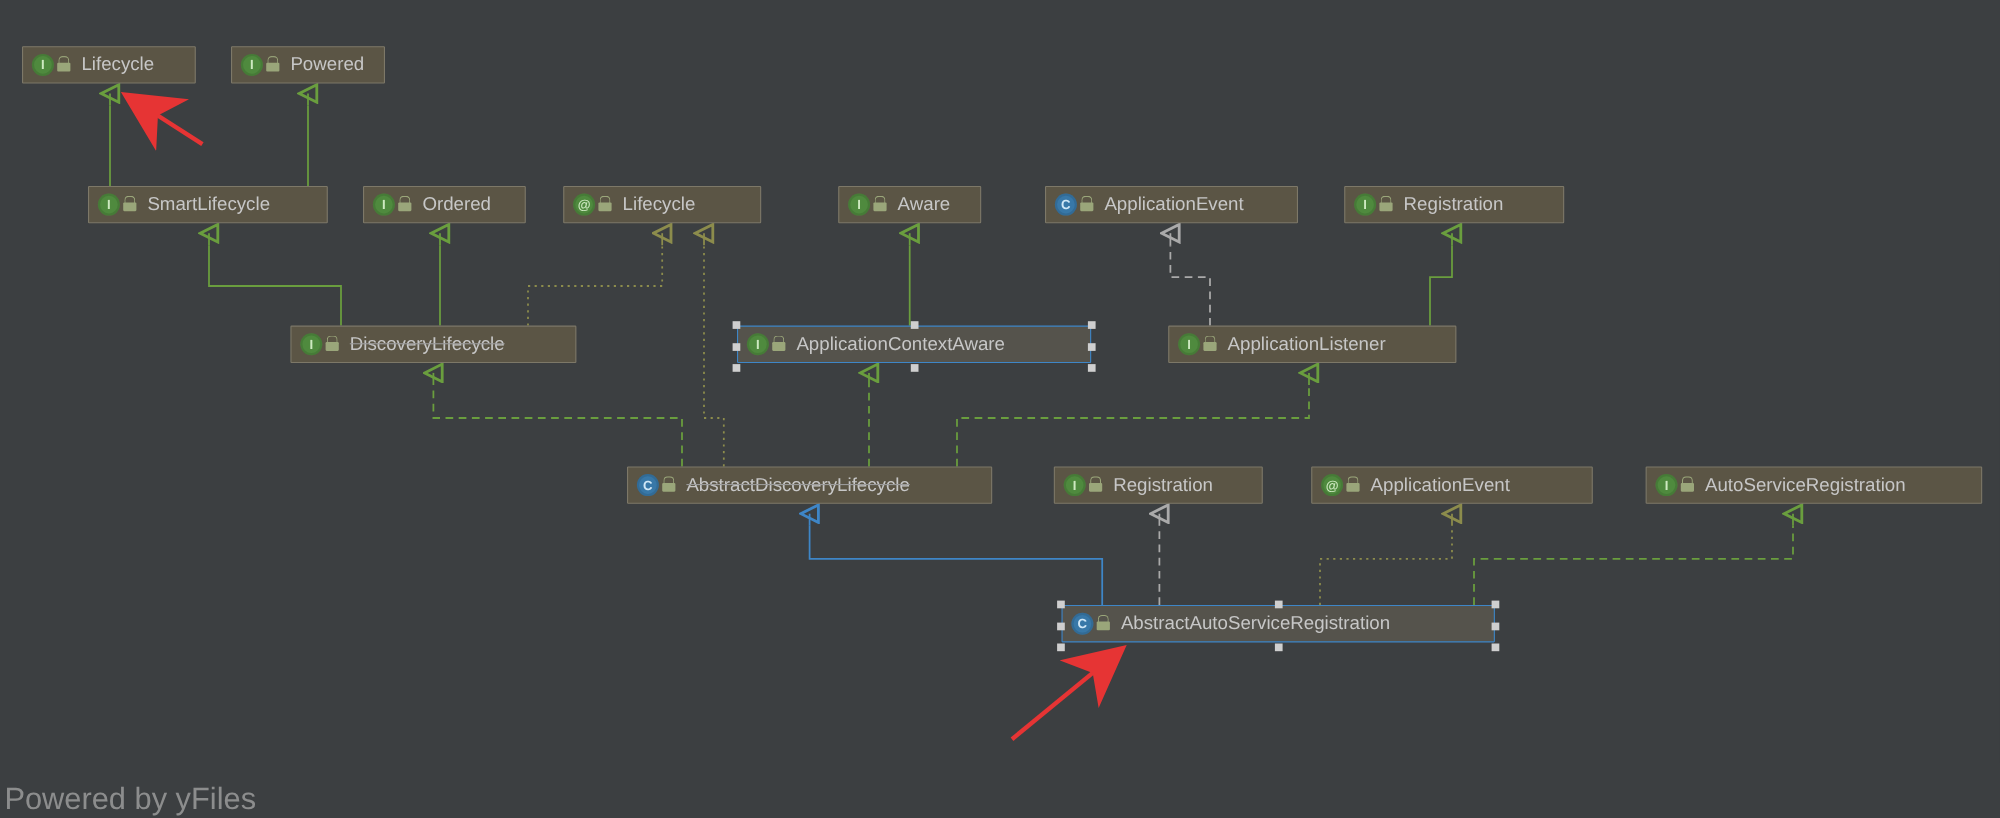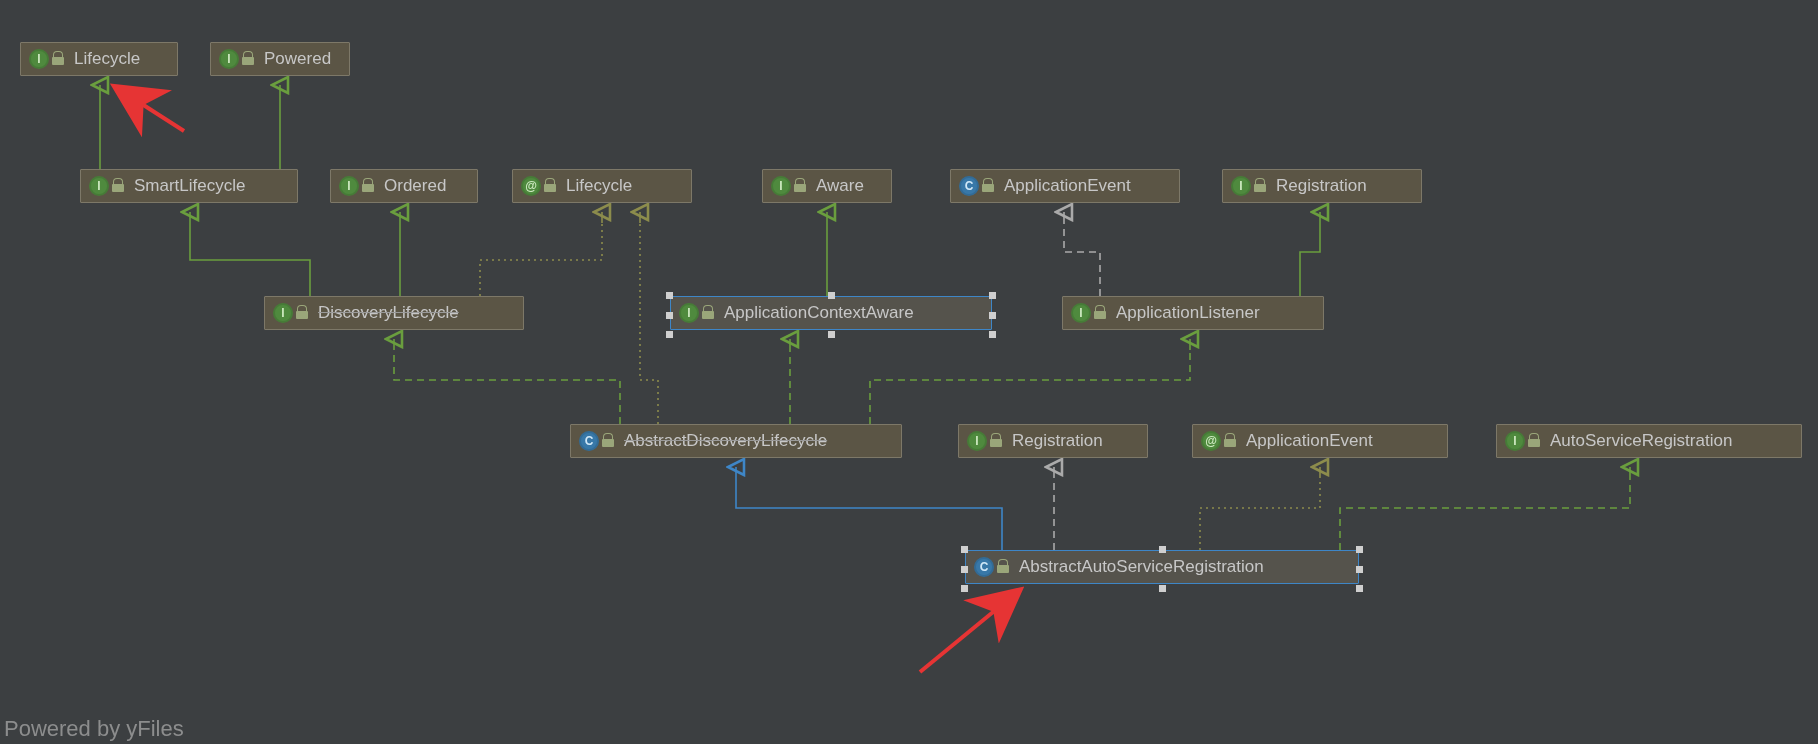--- a/index.html
+++ b/index.html
@@ -88,21 +88,21 @@
     position: absolute;
     width: 7px;
     height: 7px;
     background: #cfcfcf;
   }
   .footer {
     position: absolute;
     left: 4px;
     bottom: 2px;
     color: #a7a7a7;
-    font-size: 22px;
+    font-size: 28px;
     font-family: Arial, sans-serif;
     opacity: 0.75;
   }
   svg.edges {
     position: absolute;
     left: 0; top: 0;
     width: 1818px;
     height: 744px;
     pointer-events: none;
   }

